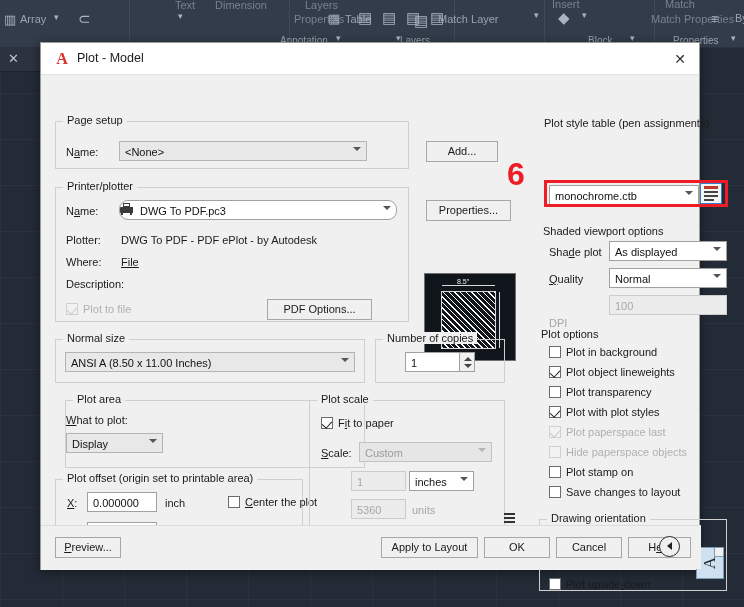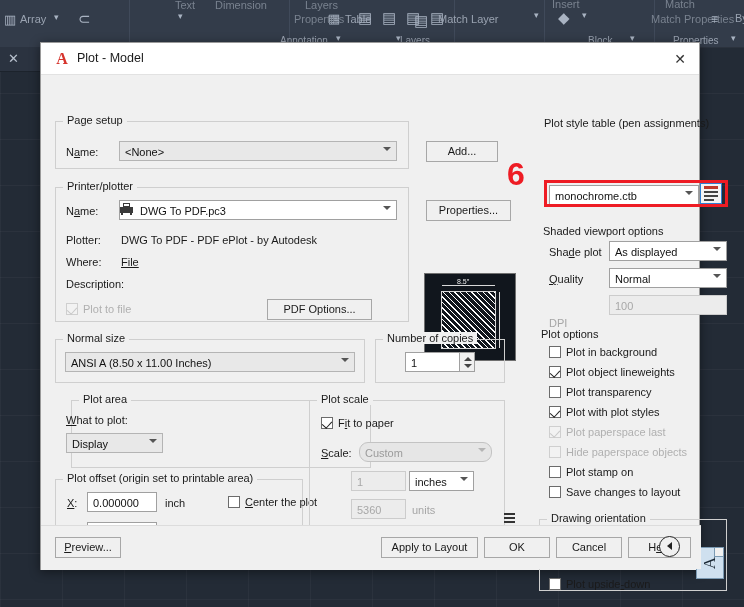--- a/index.html
+++ b/index.html
@@ -272,33 +272,33 @@
     <div id="title-text">Plot - Model</div>
     <div id="close-btn">✕</div>
   </div>
 
   <div id="body">
 
     <div class="group" style="left:14px;top:46px;width:354px;height:48px;">
       <span class="grp-title">Page setup</span>
     </div>
     <span class="lbl" style="left:25px;top:71px;">N<span class="u">a</span>me:</span>
-    <div class="combo" style="left:78px;top:66px;width:278px;background:#e8e8e8;border-color:#b4b4b4;">
+    <div class="combo" style="left:78px;top:66px;width:248px;background:#e8e8e8;border-color:#b4b4b4;">
       <span class="cv">&lt;None&gt;</span>
       <span class="chev"></span>
     </div>
     <div class="btn" style="left:385px;top:66px;width:72px;">
       <span>Add...</span>
     </div>
 
     <div class="group" style="left:14px;top:112px;width:354px;height:135px;">
       <span class="grp-title">Printer/plotter</span>
     </div>
     <span class="lbl" style="left:25px;top:130px;">N<span class="u">a</span>me:</span>
-    <div class="combo" style="left:78px;top:125px;width:278px;padding-left:20px;">
+    <div class="combo" style="left:78px;top:125px;width:278px;padding-left:20px;border-radius:9px;">
       <span id="plotter-ico">
         <i class="ptop"></i>
           <i class="pbody"></i>
           <i class="pl"></i>
           <i class="pr"></i>
       </span>
       <span class="cv">DWG To PDF.pc3</span>
       <span class="chev"></span>
     </div>
     <div class="btn" style="left:385px;top:125px;width:85px;">
@@ -340,21 +340,21 @@
       <span class="grp-title">Number of copies</span>
     </div>
     <div class="txtbox" style="left:364px;top:277px;width:55px;">
       <span>1</span>
     </div>
     <div id="copies-spin" style="left:419px;top:277px;">
       <span class="up"></span>
       <span class="dn"></span>
     </div>
 
-    <div class="group" style="left:30px;top:325px;width:300px;height:68px;">
+    <div class="group" style="left:24px;top:325px;width:300px;height:68px;">
       <span class="grp-title">Plot area</span>
     </div>
     <span class="lbl" style="left:25px;top:339px;"><span class="u">W</span>hat to plot:</span>
     <div class="combo" style="left:25px;top:358px;width:97px;background:#e8e8e8;border-color:#b4b4b4;">
       <span class="cv">Display</span>
       <span class="chev"></span>
     </div>
 
     <div class="group" style="left:14px;top:404px;width:248px;height:77px;">
       <span class="grp-title">Plot offset (origin set to printable area)</span>
@@ -375,21 +375,21 @@
     <span class="lbl" style="left:124px;top:452px;">inch</span>
 
     <div class="group" style="left:268px;top:325px;width:196px;height:156px;">
       <span class="grp-title">Plot scale</span>
     </div>
     <div class="chk on" style="left:280px;top:342px;">
       <span class="bx"></span>
       <span>F<span class="u">i</span>t to paper</span>
     </div>
     <span class="lbl" style="left:280px;top:372px;"><span class="u">S</span>cale:</span>
-    <div class="combo gray" style="left:318px;top:367px;width:133px;border-radius:9px;">
+    <div class="combo gray" style="left:318px;top:367px;width:133px;">
       <span class="cv">Custom</span>
       <span class="chev"></span>
     </div>
     <div class="txtbox gray" style="left:310px;top:396px;width:55px;">
       <span>1</span>
     </div>
     <div class="combo" style="left:368px;top:396px;width:65px;">
       <span class="cv">inches</span>
       <span class="chev"></span>
     </div>

